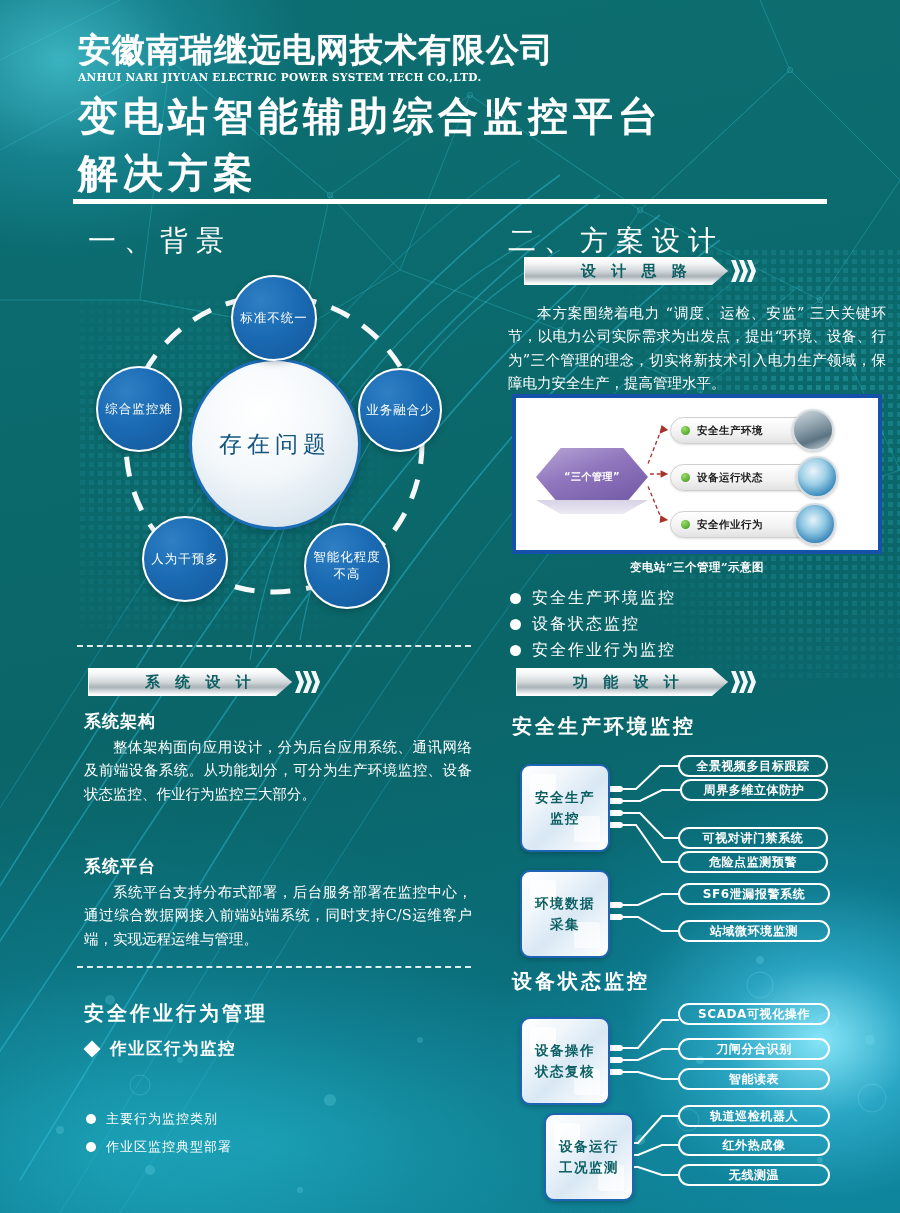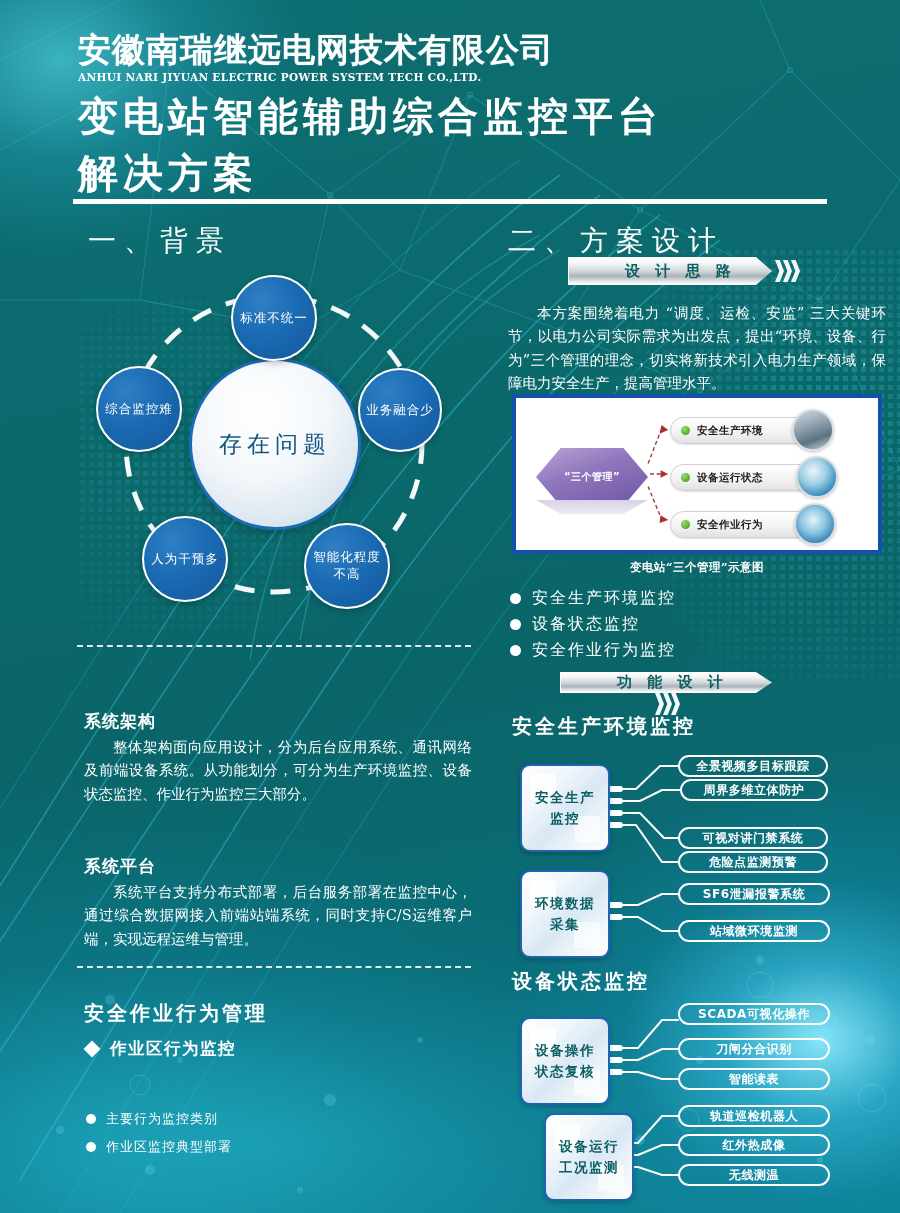--- a/index.html
+++ b/index.html
@@ -61,21 +61,21 @@
   
   .sec-h {
     position:absolute; color:#ffffff; font-size:28px; letter-spacing:8px;
     font-family:"DejaVu Serif","Liberation Serif",serif;
   }
   #sec-bg { left:88px; top:222px; }
   #sec-design { left:508px; top:222px; }
 
   
   .banner {
-    position:absolute; height:20px; display:flex; align-items:center;margin-left:44px;
+    position:absolute; height:20px; display:flex; align-items:center;
   }
   .banner .plate {
     height:28px; position:relative; display:flex; align-items:center;
     padding:0 8px 0 0; min-width:180px;
     background:linear-gradient(180deg,#ffffff 0%,#f2f4f5 22%,#cfd5d8 52%,#aab3b8 70%,#e8ecee 92%,#ffffff 100%);
     border:1px solid #ffffff;
     clip-path: polygon(0 0, calc(100% - 16px) 0, 100% 50%, calc(100% - 16px) 100%, 0 100%);
   }
   .banner .plate span {
     color:#0c5f63; font-size:15px; font-weight:bold; letter-spacing:5px;
@@ -439,20 +439,30 @@
     </div>
     <div class="bitem">
       <i class="bdot"></i>
       <span>安全作业行为监控</span>
     </div>
   </div>
 
   <div class="dashed-rule" style="left:77px; top:645px; width:394px;"></div>
   <div class="dashed-rule" style="left:77px; top:966px; width:394px;"></div>
 
+  <div class="banner" style="left:88px; top:672px;">
+    <div class="plate" style="width:204px;">
+      <span>系 统 设 计</span>
+    </div>
+    <div class="chev">
+        <i></i>
+        <i></i>
+        <i></i>
+      </div>
+  </div>
 
   <div class="sub-h" style="left:84px; top:710px;">系统架构</div>
   <div class="para" style="left:84px; top:736px; width:388px;">整体架构面向应用设计，分为后台应用系统、通讯网络及前端设备系统。从功能划分，可分为生产环境监控、设备状态监控、作业行为监控三大部分。</div>
 
   <div class="sub-h" style="left:84px; top:855px;">系统平台</div>
   <div class="para" style="left:84px; top:881px; width:388px;">系统平台支持分布式部署，后台服务部署在监控中心，通过综合数据网接入前端站端系统，同时支持C/S运维客户端，实现远程运维与管理。</div>
 
   <div class="grp-title" style="left:84px; top:1000px;">安全作业行为管理</div>
 
   <div class="dlist" style="left:86px; top:1038px;">
@@ -466,21 +476,21 @@
     <div class="sitem">
       <i class="sdot"></i>
       <span>主要行为监控类别</span>
     </div>
     <div class="sitem">
       <i class="sdot"></i>
       <span>作业区监控典型部署</span>
     </div>
   </div>
 
-  <div class="banner" style="left:516px; top:672px;flex-direction:column;">
+  <div class="banner" style="left:516px; top:672px;">
     <div class="plate" style="width:212px;">
       <span>功 能 设 计</span>
     </div>
     <div class="chev">
         <i></i>
         <i></i>
         <i></i>
       </div>
   </div>
 

